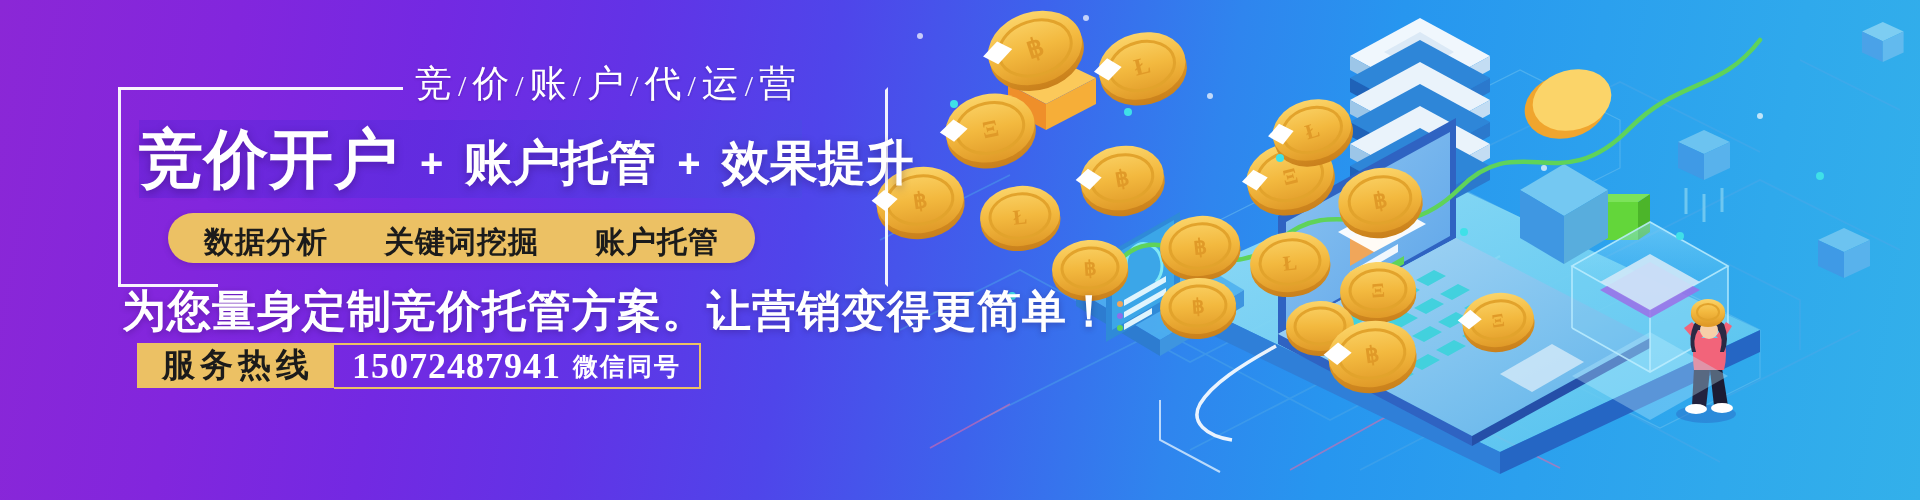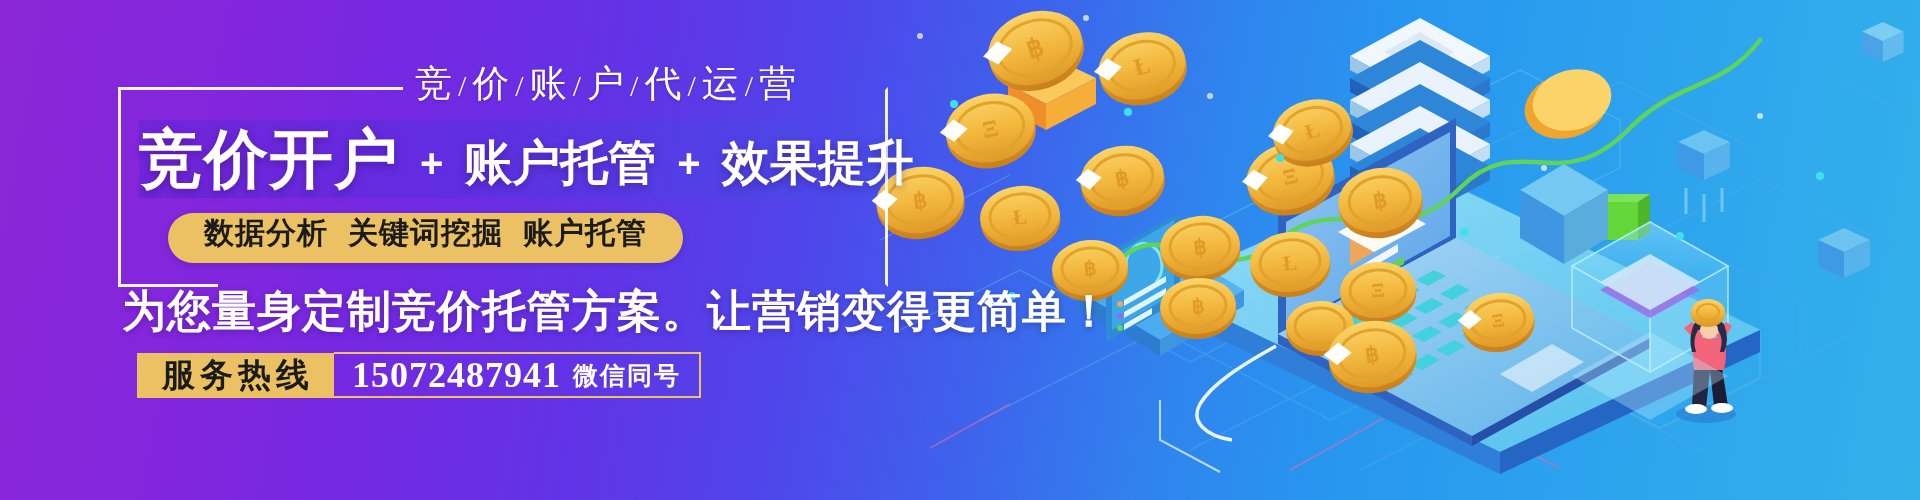--- a/index.html
+++ b/index.html
@@ -91,43 +91,44 @@
     font-size:48px;font-weight:bold;letter-spacing:0px;
     position:relative;top:4px;
     text-shadow:0 3px 8px rgba(35,0,70,.35);
   }
 
   
   .pill{
     position:absolute;left:168px;top:198px;
     height:50px;
     padding:0 26px;
-    display:flex;align-items:flex-start;
+    display:flex;align-items:flex-end;
     background:#ecc164;
     border-radius:26px;
     color:#1b1b1b;
     font-size:30px;font-weight:bold;letter-spacing:1px;
     white-space:nowrap;
     box-shadow:0 2px 6px rgba(40,0,80,.18);
+    gap:36px;
   }
   .pill .svc{padding:0 10px;}
 
   
   .tagline{
     position:absolute;left:122px;top:267px;
     color:#ffffff;
     font-size:44px;font-weight:bold;letter-spacing:1px;
     white-space:nowrap;
     text-shadow:0 2px 6px rgba(35,0,70,.3);
   }
 
   
   .hotline{
     position:absolute;left:137px;top:328px;
-    height:64px;display:flex;align-items:center;border-radius:16px;
+    height:64px;display:flex;align-items:flex-start;border-radius:16px;
   }
   .hotline-label{
     background:#ecc164;
     color:#1b1b1b;
     font-size:33px;font-weight:bold;letter-spacing:5px;
     display:flex;align-items:center;justify-content:center;
     padding:0 20px 0 25px;
   }
   .hotline-number{
     border:2px solid #ecc164;

